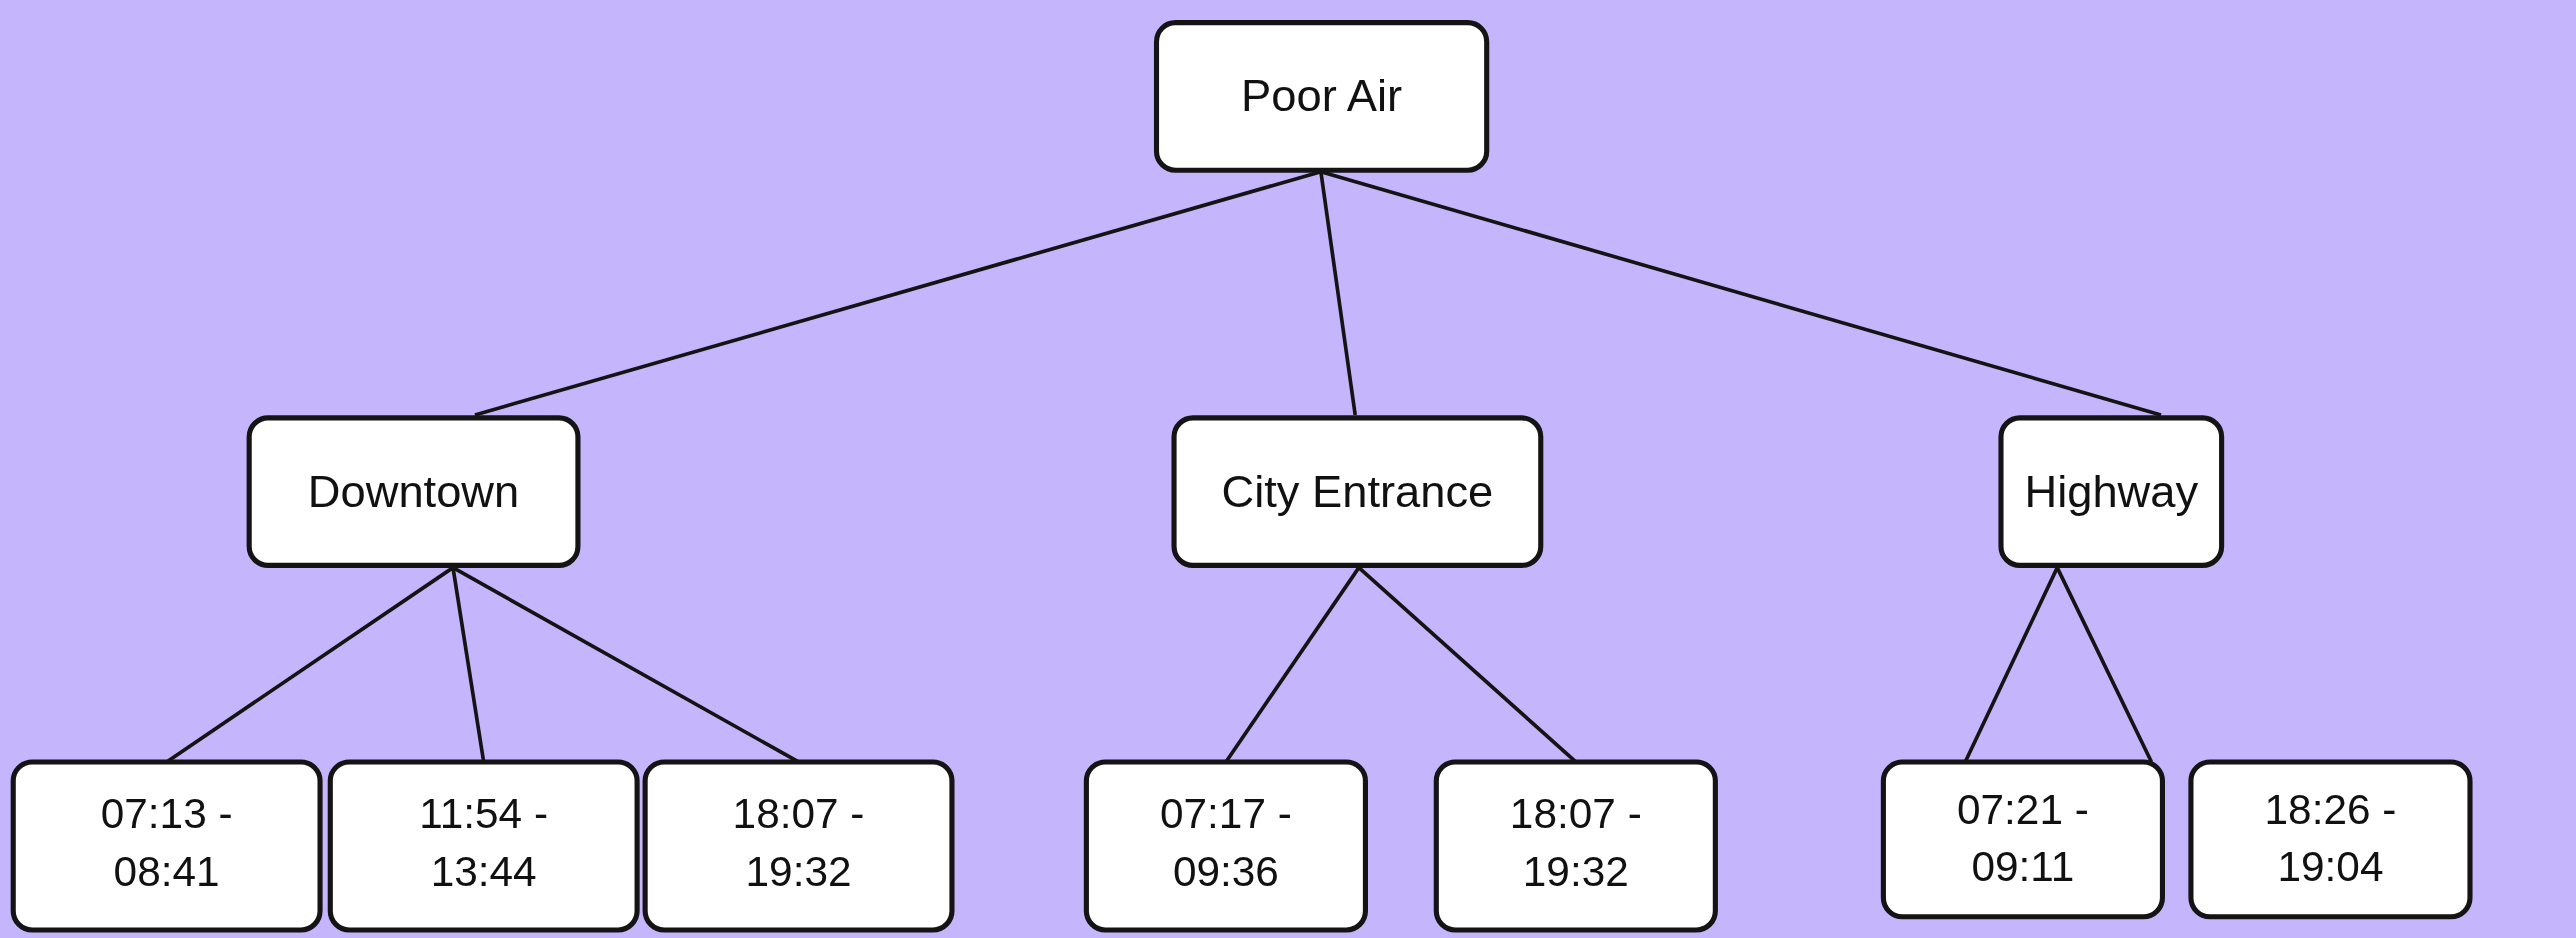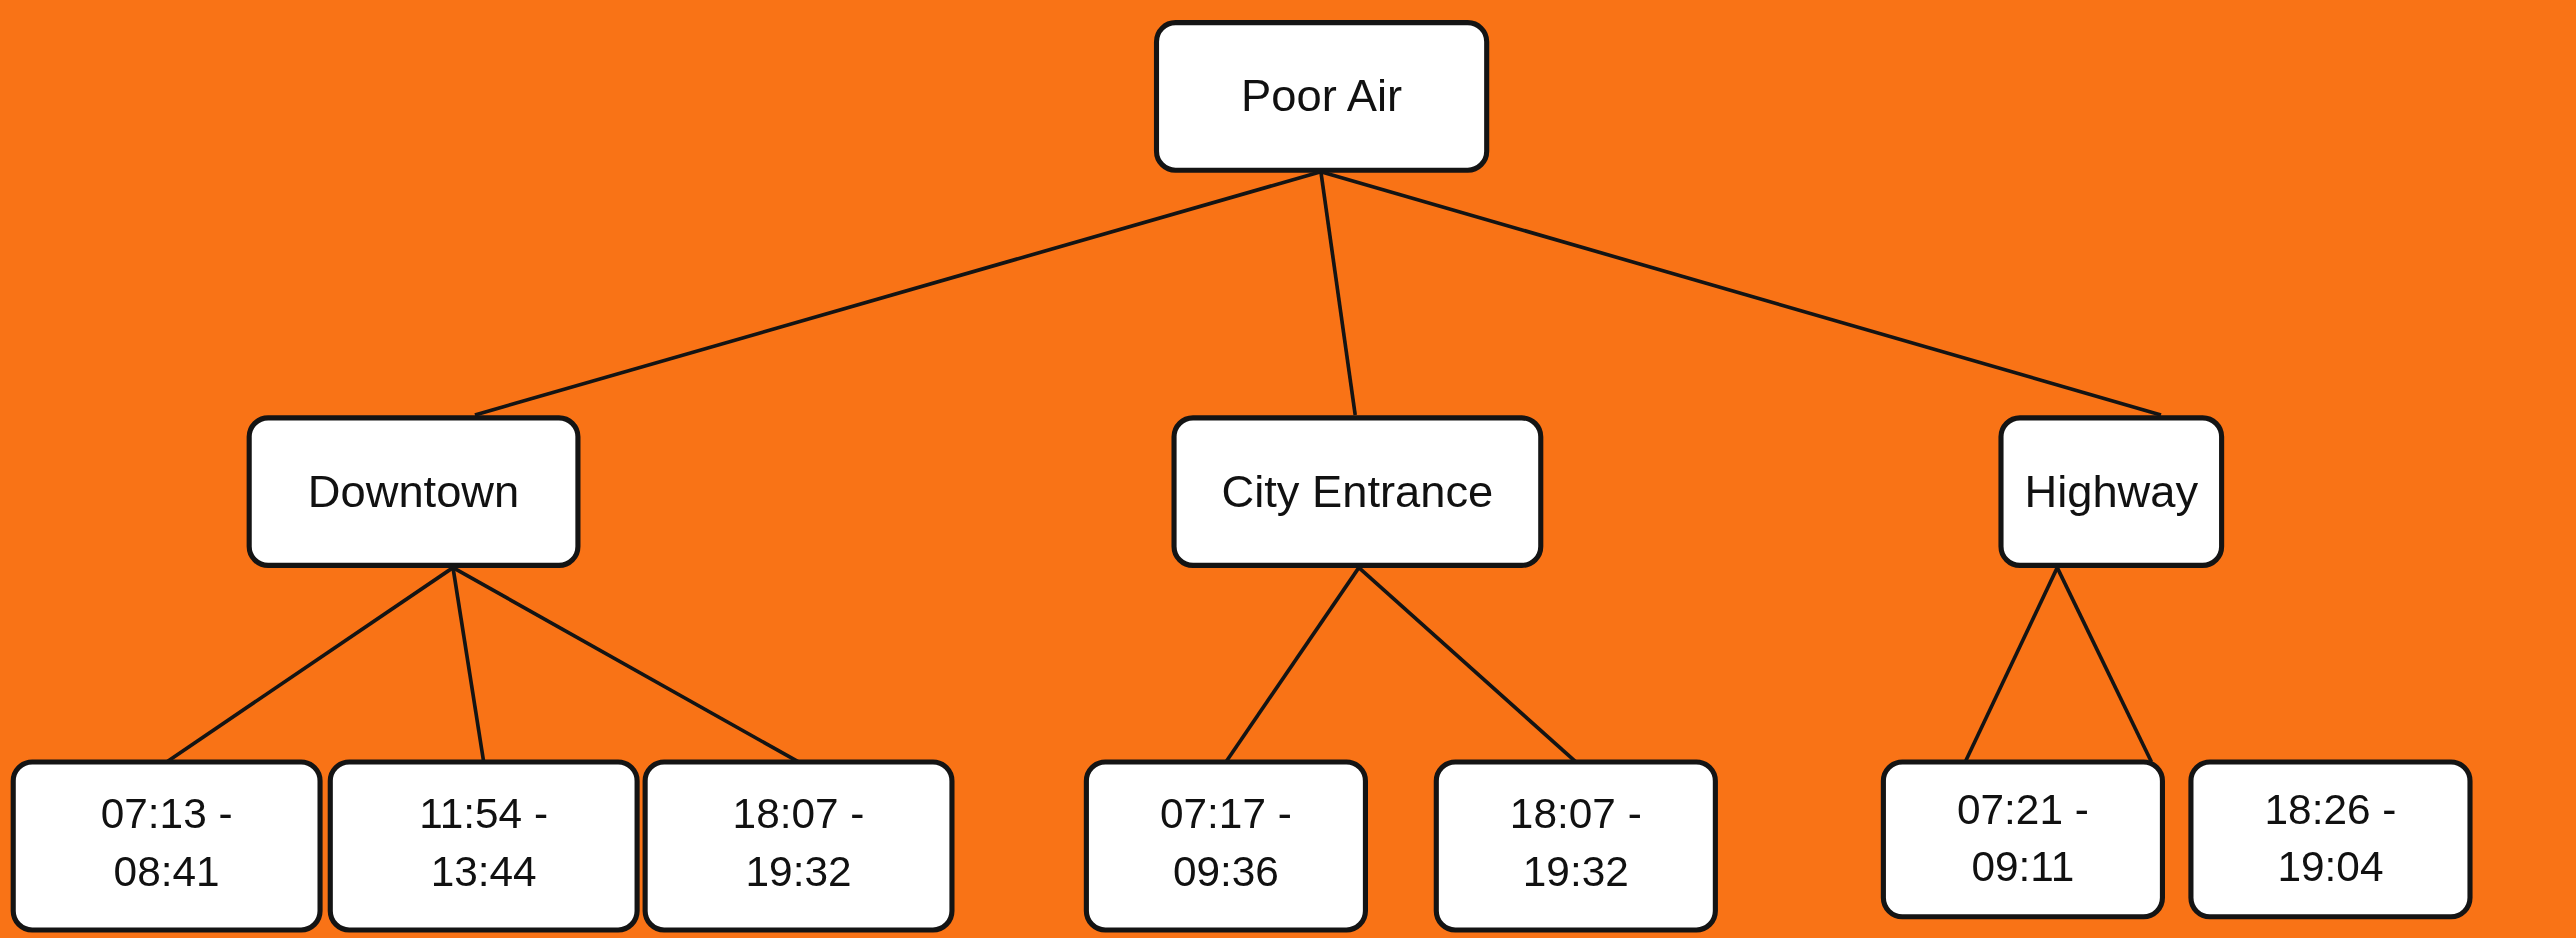--- a/index.html
+++ b/index.html
@@ -11,21 +11,21 @@
   body {
     font-family: "Liberation Sans", sans-serif;
     width: 2576px;
     height: 938px;
     overflow: hidden;
   }
   #diagram-root {
     position: relative;
     width: 2576px;
     height: 938px;
-    background: #f97316;
+    background: #c4b5fd;
   }
   svg.tree-canvas {
     position: absolute;
     top: 0;
     left: 0;
     width: 2576px;
     height: 938px;
     display: block;
   }
   .edge-line {

